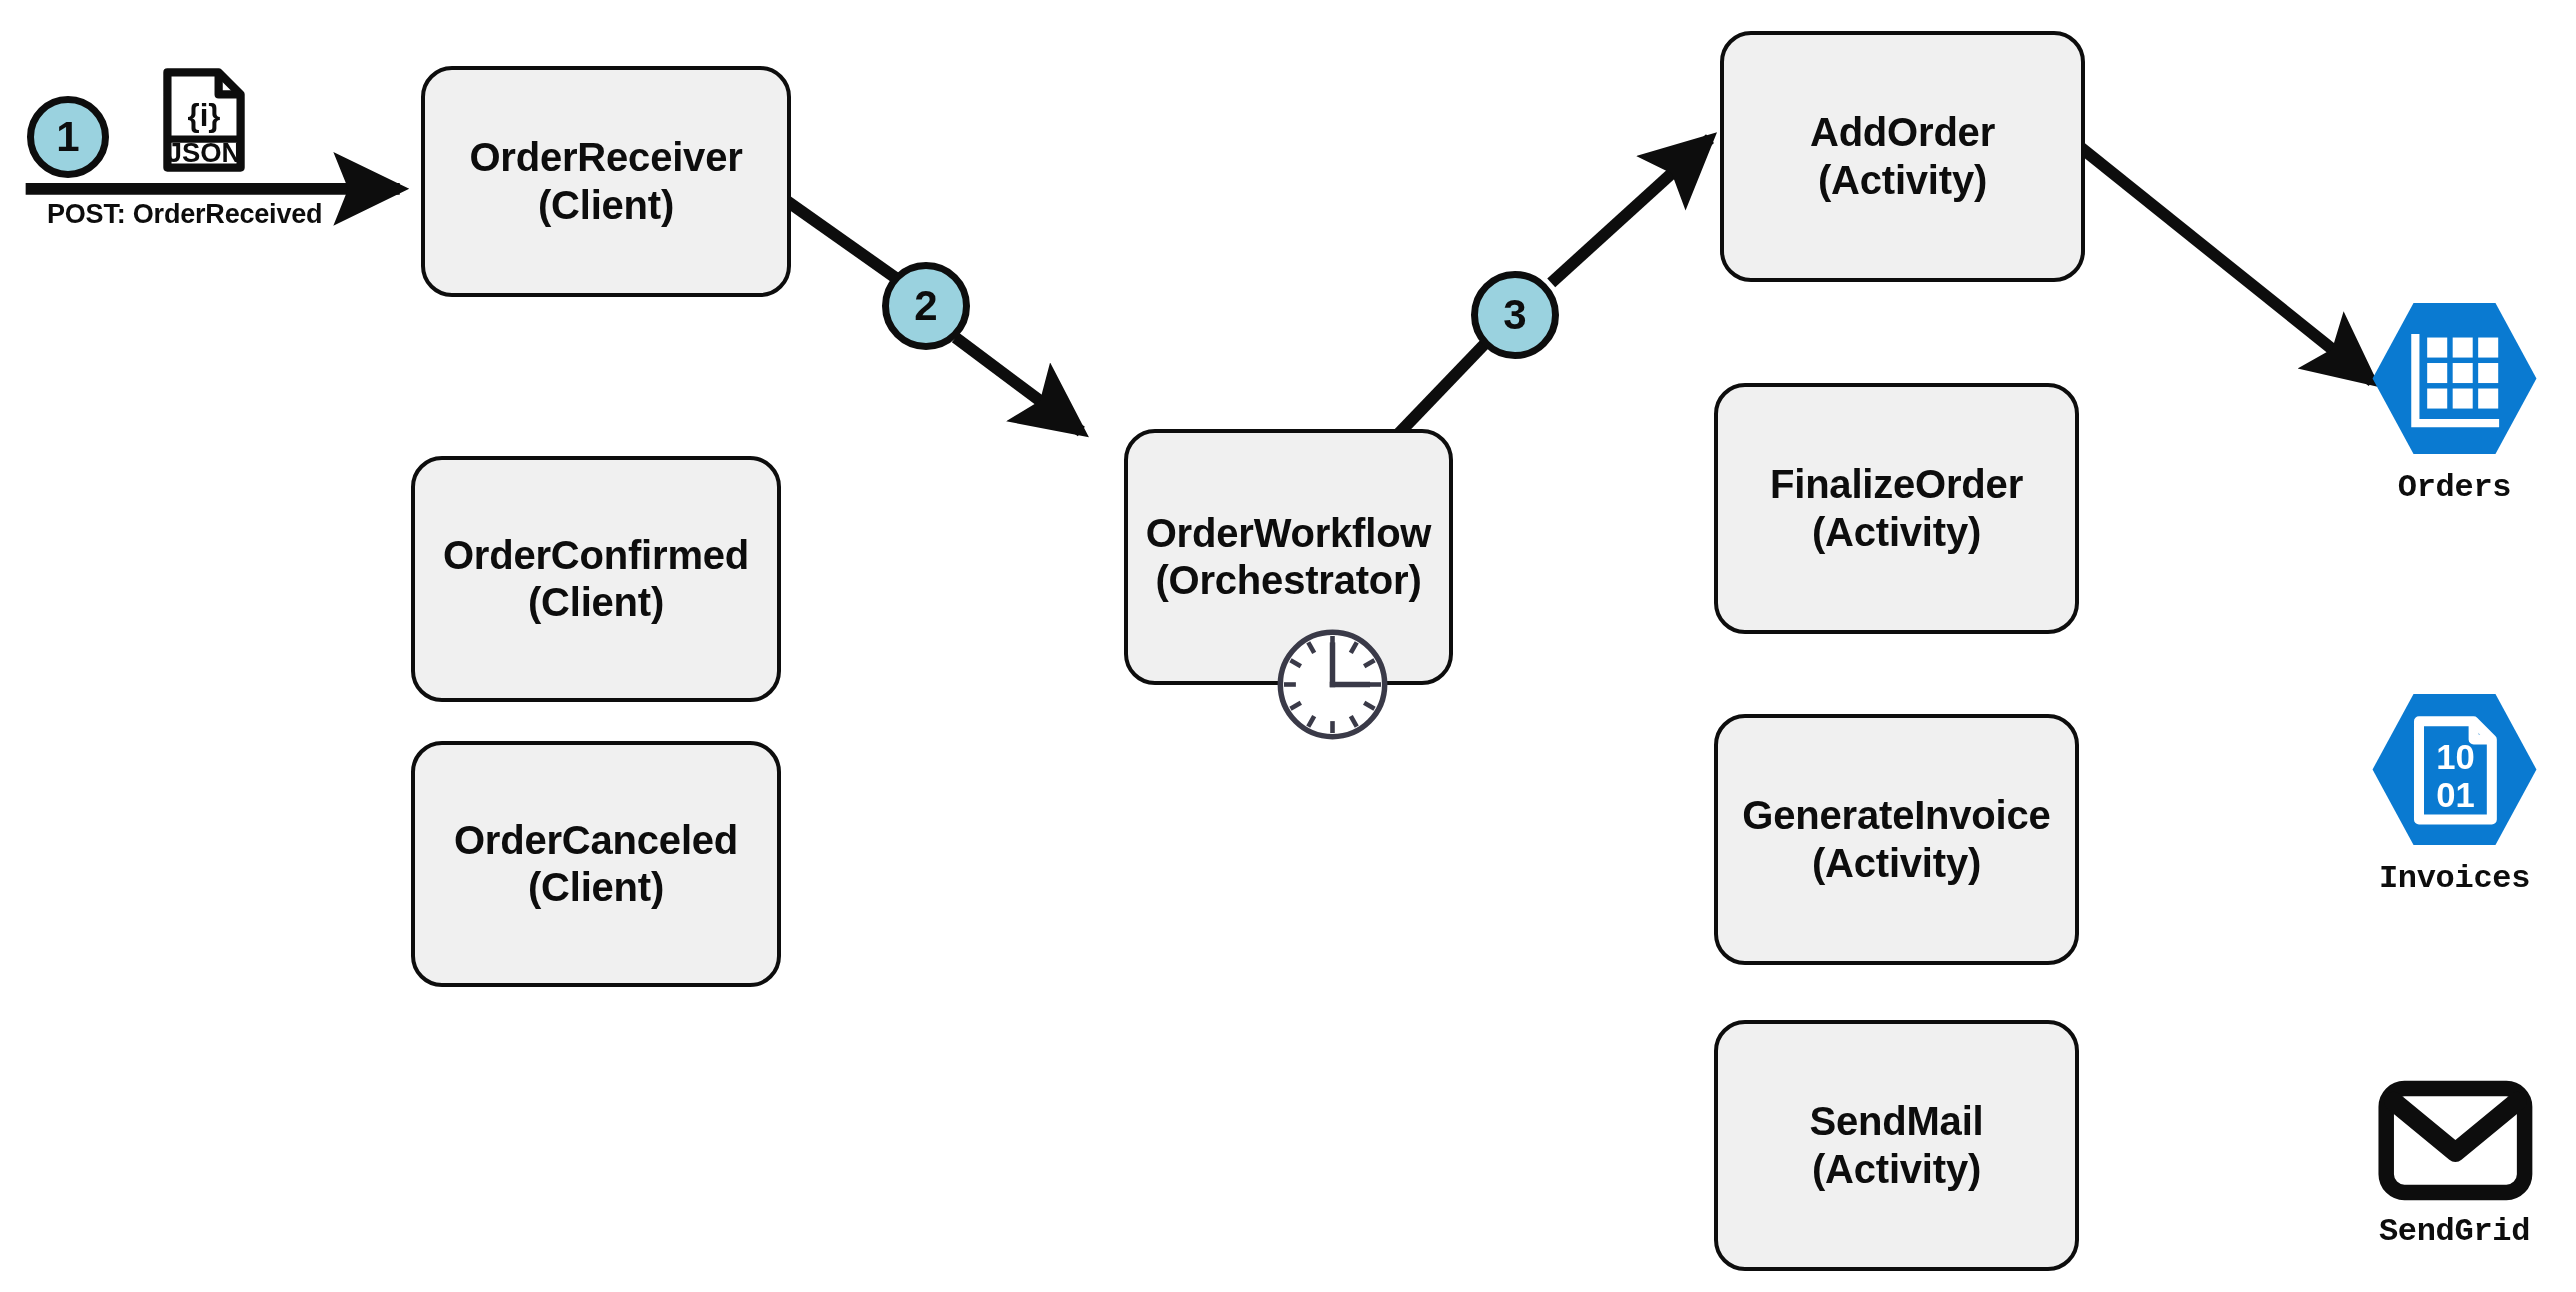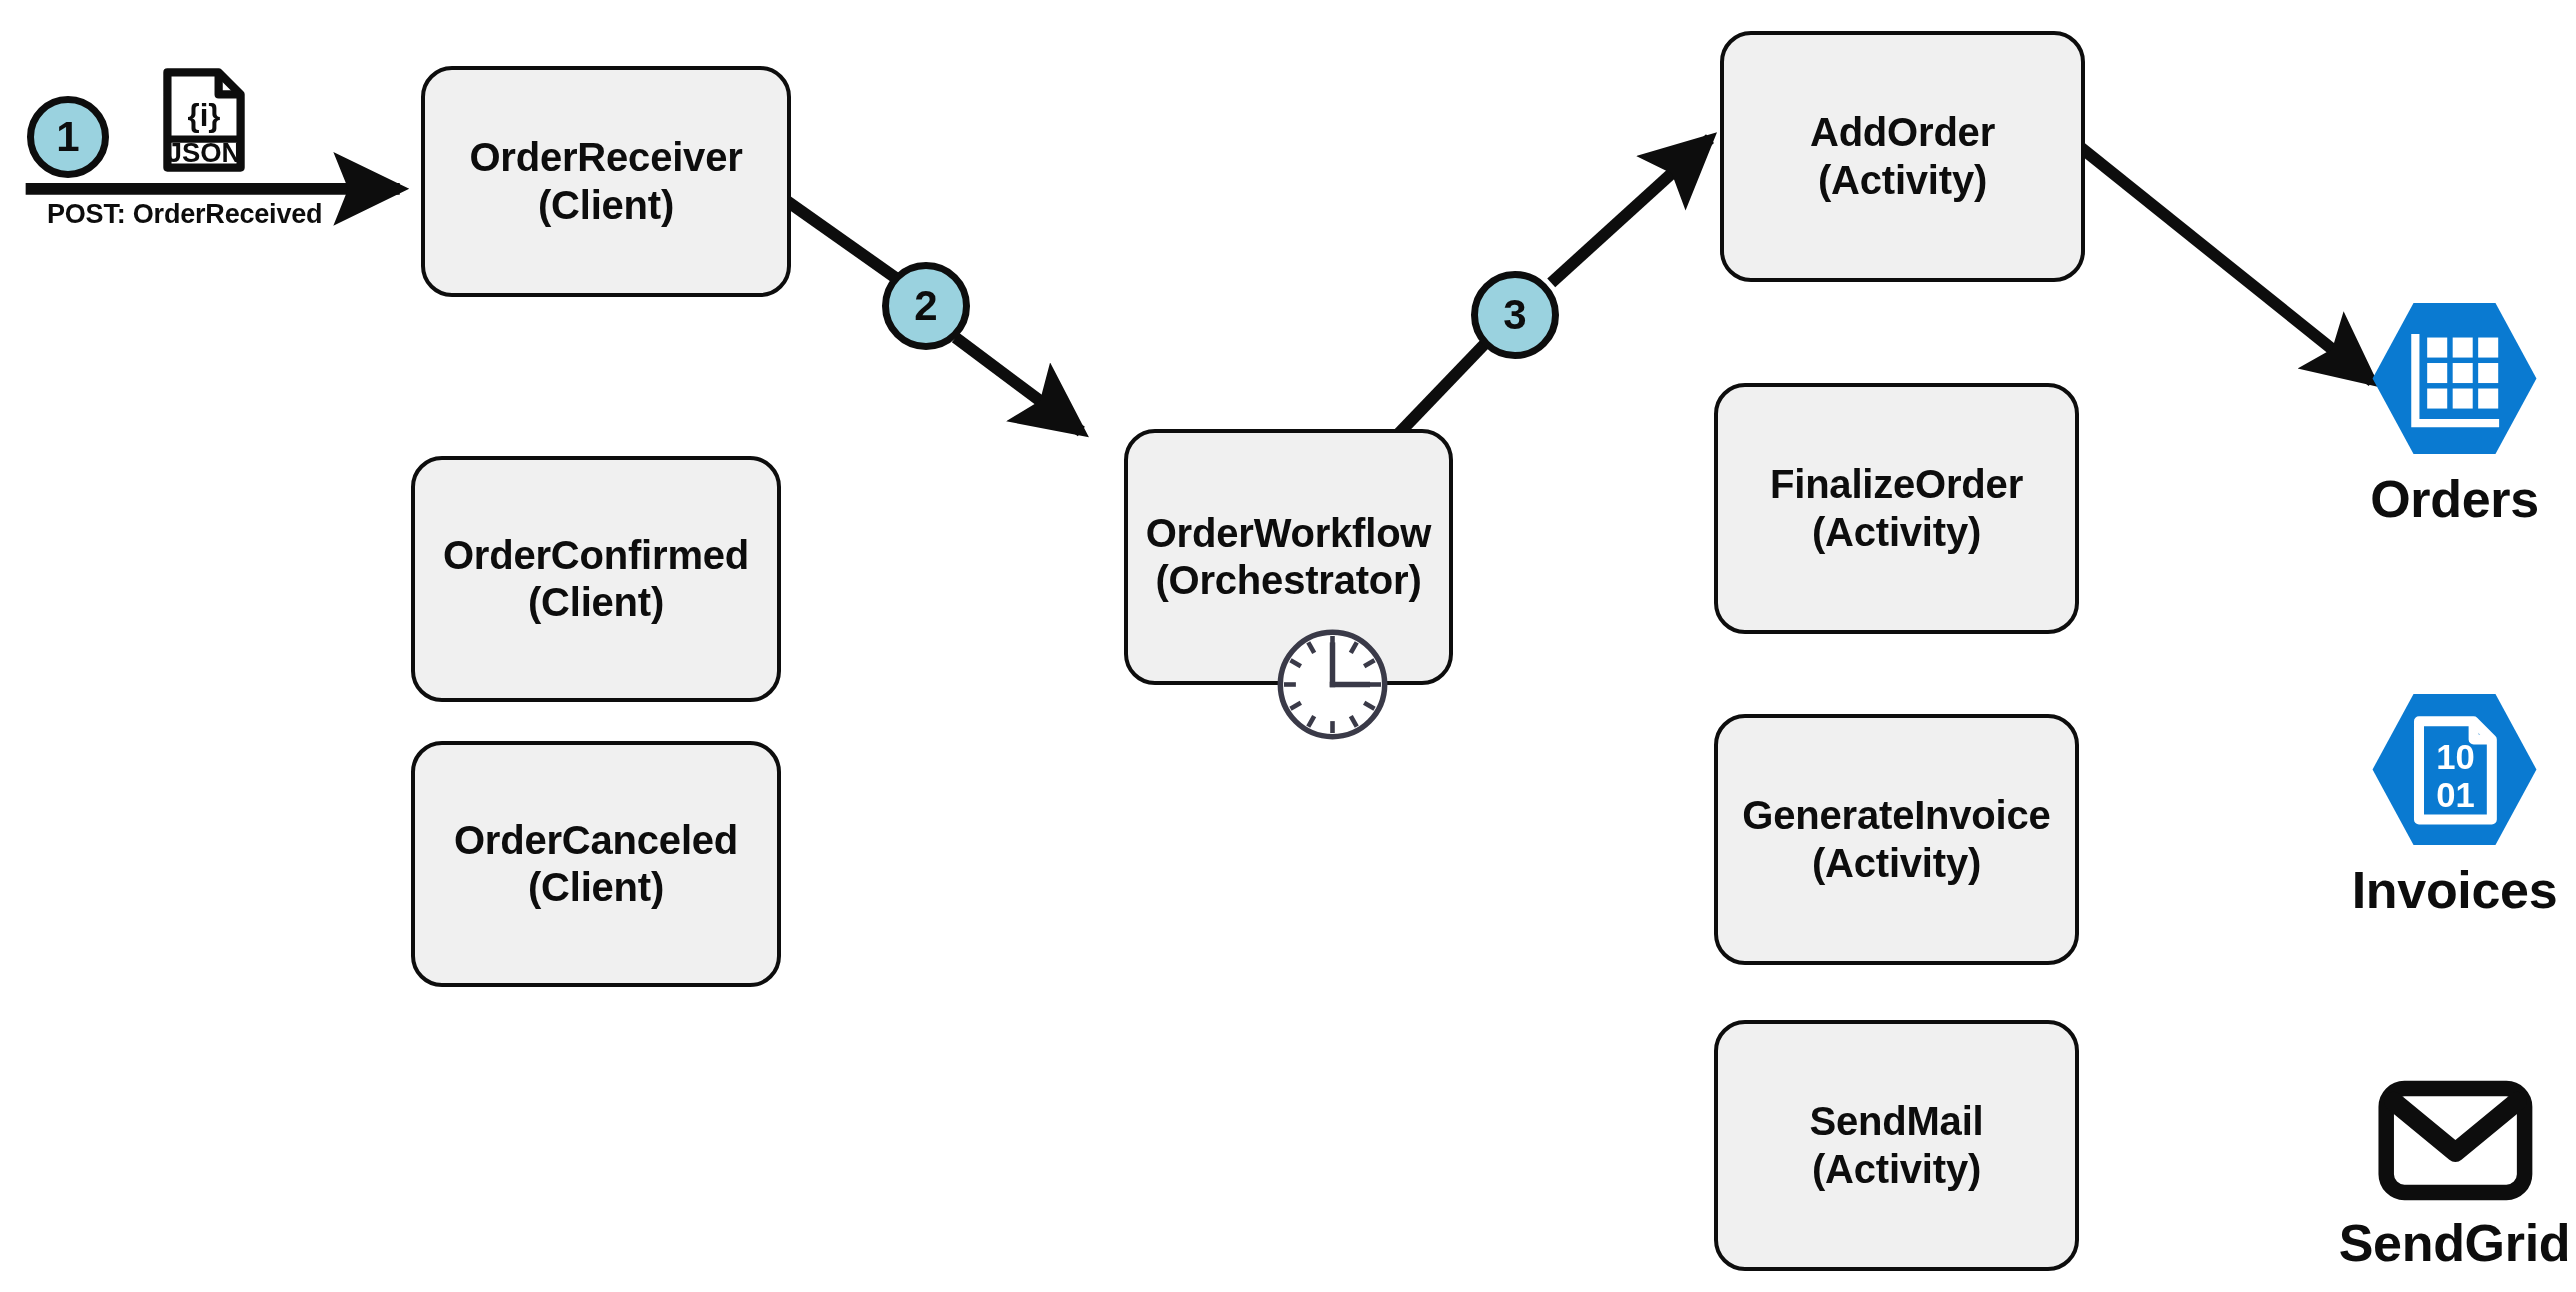--- a/index.html
+++ b/index.html
@@ -79,25 +79,26 @@
   }
 
   
   .resource {
     position: absolute;
     display: flex;
     flex-direction: column;
     align-items: center;
   }
   .resource-label {
-    font-size: 52px;
+    font-size: 32px;
     font-weight: bold;
     color: #0d0d0d;
     margin-top: 3.7px;
     letter-spacing: -0.3px;
+    font-family: Liberation Mono, monospace;
   }
 
   
   .clock-icon {
     position: absolute;
     z-index: 7;
   }
 </style>
 </head>
 <body>

